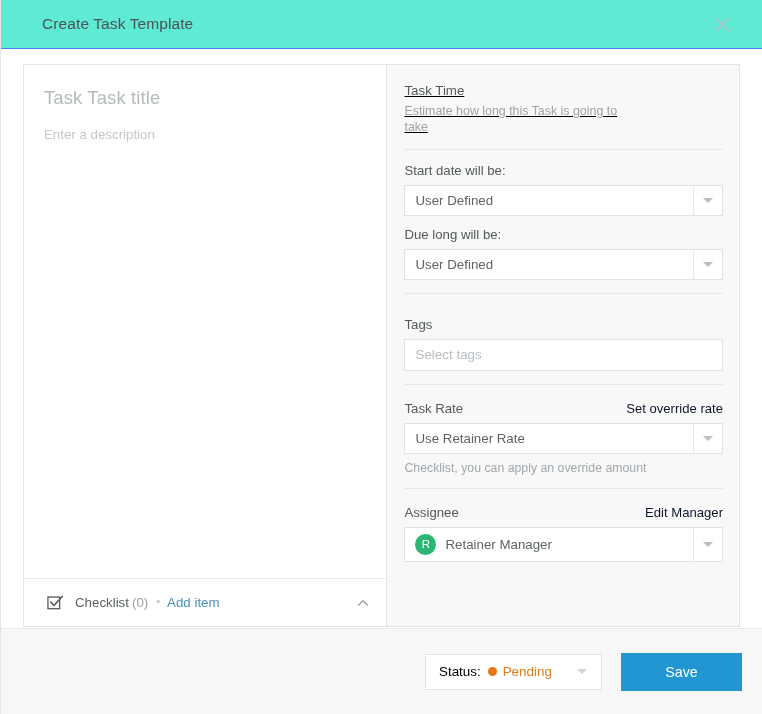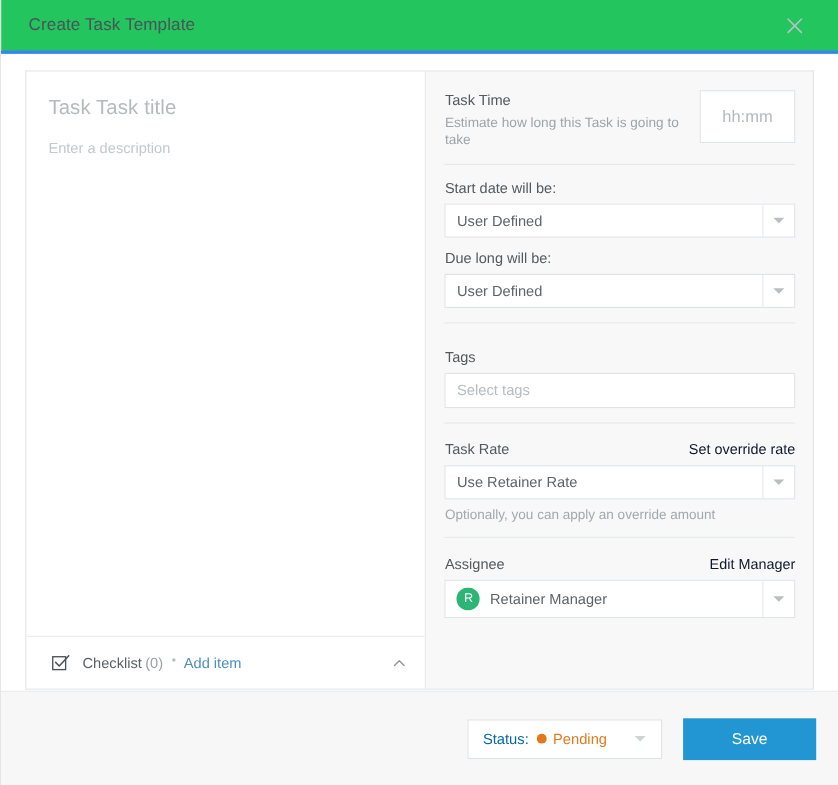--- a/index.html
+++ b/index.html
@@ -14,25 +14,25 @@
     position: relative;
     width: 762px; height: 714px;
     background: #ffffff;
     overflow: hidden;
     border-left: 1px solid #e2e6e8;
   }
 
   
   .modal-header {
     height: 49px;
-    background: #22c55e;
-    border-bottom: 3px solid #3b82f6;
-    display: flex;
-    align-items: center;
-    padding: 0 22px 0 25px;
+    background: #5eead4;
+    border-bottom: 1px solid #3b82f6;
+    display: flex;
+    align-items: center;
+    padding: 0 22px 0 41px;
   }
   .modal-title {
     font-size: 15.5px;
     color: #4c5356;
     font-weight: 400;
     letter-spacing: .1px;
     flex: 1;
   }
   .close-btn {
     width: 28px; height: 28px;
@@ -135,20 +135,21 @@
     color: #0f172a;
     cursor: pointer;
   }
 
   
   .tasktime-row {
     display: flex;
     align-items: flex-start;
     justify-content: space-between;
     padding-top: 3px;
+    text-decoration: underline;
   }
   .tasktime-text { padding-top: 1px; }
   .tasktime-title {
     font-size: 13.3px;
     color: #53595c;
     margin-bottom: 5px;
   }
   .tasktime-sub {
     font-size: 12.4px;
     color: #9ea4a8;
@@ -242,21 +243,21 @@
     border: 1px solid #dfe3e6;
     background: #ffffff;
     display: flex;
     align-items: center;
     padding: 0 6px 0 13px;
     cursor: pointer;
     margin-right: 19px;
   }
   .status-label {
     font-size: 13.4px;
-    color: #0369a1;
+    color: #000000;
     margin-right: 7px;
   }
   .status-dot {
     width: 9px; height: 9px;
     border-radius: 50%;
     background: #e4761b;
     margin-right: 6px;
     flex: none;
   }
   .status-value {
@@ -324,21 +325,20 @@
       </div>
     </div>
 
     <div class="right-pane">
 
       <div class="tasktime-row">
         <div class="tasktime-text">
           <div class="tasktime-title">Task Time</div>
           <div class="tasktime-sub">Estimate how long this Task is going to take</div>
         </div>
-        <div class="time-input">hh:mm</div>
       </div>
 
       <div class="divider"></div>
 
       <div>
         <div class="sec-label">Start date will be:</div>
         <div class="select">
           <div class="select-value">User Defined</div>
           <div class="select-arrow">
             <span class="caret"></span>
@@ -374,21 +374,21 @@
         <div class="sec-label-row">
           <span class="sec-label" style="margin:0">Task Rate</span>
           <span class="link">Set override rate</span>
         </div>
         <div class="select">
           <div class="select-value">Use Retainer Rate</div>
           <div class="select-arrow">
             <span class="caret"></span>
           </div>
         </div>
-        <div class="hint">Optionally, you can apply an override amount</div>
+        <div class="hint">Checklist, you can apply an override amount</div>
       </div>
 
       <div class="divider"></div>
 
       <div>
         <div class="sec-label-row">
           <span class="sec-label" style="margin:0">Assignee</span>
           <span class="link">Edit Manager</span>
         </div>
         <div class="select assignee-select">

